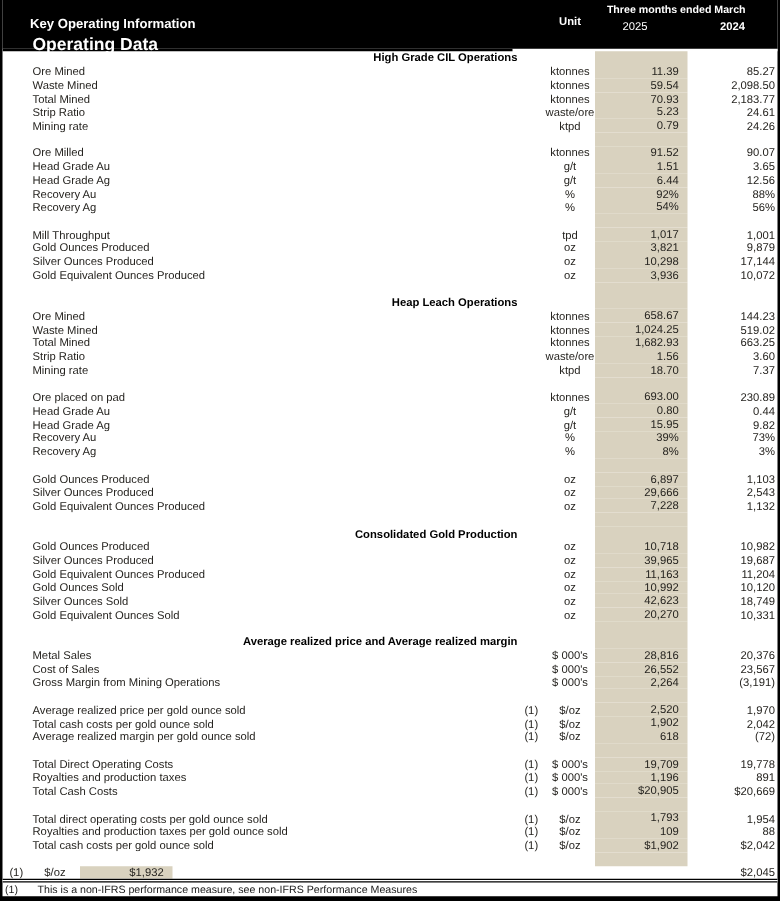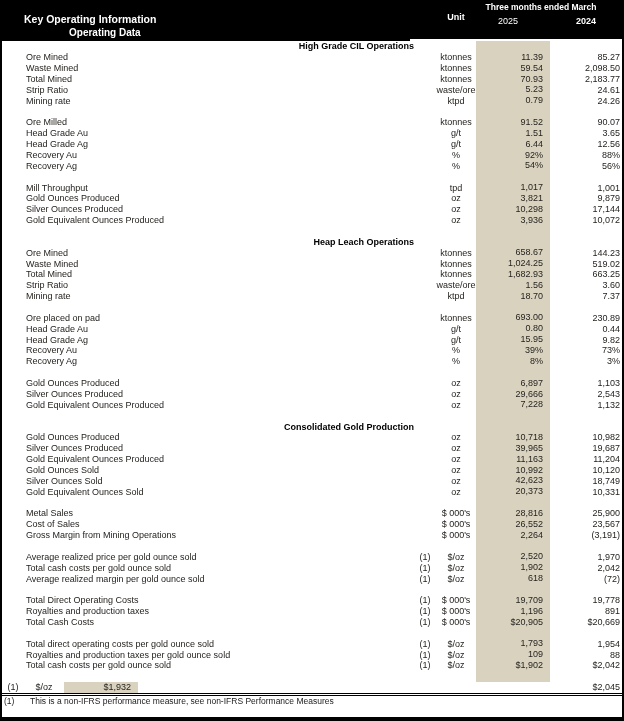--- a/index.html
+++ b/index.html
@@ -20,21 +20,21 @@
   
   .hdr {
     position: relative;
     height: 39px;
     background: #000;
     color: #fff;
     flex: none;
   }
   .hdr span { position: absolute; white-space: nowrap; }
   .hdr .title { left: 2px; top: 13px; font-size: 10.5px; font-weight: bold; padding-left: 20px; }
-  .hdr .subtitle { left: 24px; top: 27px; font-size: 10px; font-weight: bold; margin-left: 43px; }
+  .hdr .subtitle { left: 24px; top: 27px; font-size: 14px; font-weight: bold; }
   .hdr .period { left: 460px; top: 2px; width: 158px; text-align: center; font-size: 8.5px; font-weight: bold; }
   .hdr .unit-h { left: 434px; top: 12px; width: 40px; text-align: center; font-size: 9px; font-weight: bold; }
   .hdr .y25 { left: 474px; top: 16px; width: 74px; padding-right: 10px; box-sizing: border-box; text-align: center; font-size: 9px; font-weight: normal; }
   .hdr .y24 { left: 548px; top: 16px; width: 72px; text-align: center; font-size: 9px; font-weight: bold; }
   .hdr-bar { height: 2px; flex: none; background: #fff; }
   .hdr-bar .bar { width: 408px; height: 2px; background: #000; }
   
   .rows { flex: none; }
   .row { display: flex; height: 10.87px; align-items: center; font-size: 9px; color: #262420; }
   .row .c-label { width: 412px; padding-left: 24px; box-sizing: border-box; overflow: hidden; white-space: nowrap; flex: none; }
@@ -352,36 +352,43 @@
           <span class="c-label">Silver Ounces Sold</span>
           <span class="c-note"></span>
           <span class="c-unit">oz</span>
           <span class="c-25">42,623</span>
           <span class="c-24">18,749</span>
         </div>
         <div class="row data">
           <span class="c-label">Gold Equivalent Ounces Sold</span>
           <span class="c-note"></span>
           <span class="c-unit">oz</span>
-          <span class="c-25">20,373</span>
+          <span class="c-25">20,270</span>
           <span class="c-24">10,331</span>
         </div>
         <div class="row blank">
           <span class="c-label"></span>
+          <span class="c-note"></span>
+          <span class="c-unit"></span>
+          <span class="c-25"></span>
+          <span class="c-24"></span>
+        </div>
+        <div class="row section">
+          <span class="c-label">Average realized price and Average realized margin</span>
           <span class="c-note"></span>
           <span class="c-unit"></span>
           <span class="c-25"></span>
           <span class="c-24"></span>
         </div>
         <div class="row data">
           <span class="c-label">Metal Sales</span>
           <span class="c-note"></span>
           <span class="c-unit">$ 000's</span>
           <span class="c-25">28,816</span>
-          <span class="c-24">25,900</span>
+          <span class="c-24">20,376</span>
         </div>
         <div class="row data">
           <span class="c-label">Cost of Sales</span>
           <span class="c-note"></span>
           <span class="c-unit">$ 000's</span>
           <span class="c-25">26,552</span>
           <span class="c-24">23,567</span>
         </div>
         <div class="row data">
           <span class="c-label">Gross Margin from Mining Operations</span>

